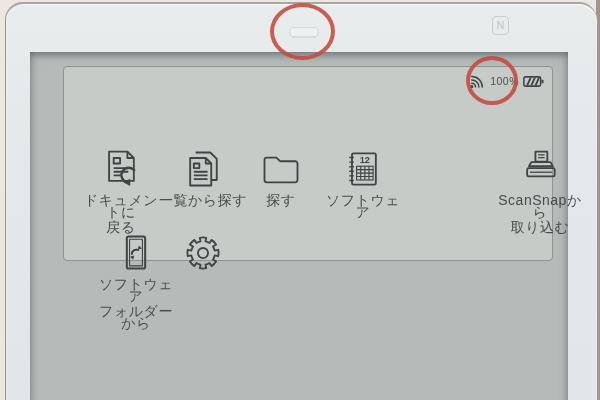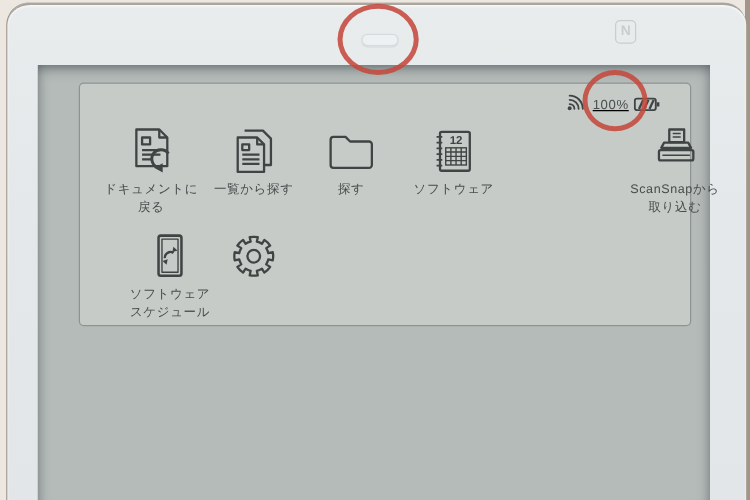--- a/index.html
+++ b/index.html
@@ -24,26 +24,26 @@
   
   .screen{position:absolute;left:24px;top:48px;width:538px;height:352px;
           background:#b5bbb9;
           box-shadow:inset 0 7px 9px -4px rgba(55,64,68,.55),
                      inset 7px 0 9px -6px rgba(55,64,68,.38),
                      inset -7px 0 9px -6px rgba(55,64,68,.38);}
   
   .panel{position:absolute;left:33px;top:14px;width:488px;height:193px;
          background:#c6cbc7;border:1px solid #8d9492;border-radius:4px;}
   
-  .status{position:absolute;right:24px;top:5px;height:18px;display:flex;align-items:flex-end;gap:4px;text-decoration:underline;}
+  .status{position:absolute;right:8px;top:5px;height:18px;display:flex;align-items:center;gap:4px;}
   .status .pct{font-size:10.5px;color:#4a4f4f;letter-spacing:.5px;}
   
-  .mi{position:absolute;width:88px;text-align:center;cursor:pointer;}
+  .mi{position:absolute;width:88px;text-align:center;cursor:pointer;margin-top:48px;}
   .mi svg.ic{display:block;margin:0 auto;}
-  .lbl{font-size:10px;line-height:12px;color:#474c4c;letter-spacing:.5px;margin-top:3px;}
+  .lbl{font-size:14px;line-height:12px;color:#474c4c;letter-spacing:.5px;margin-top:3px;}
   .lbl:empty{display:none;}
   
   .circ{position:absolute;border:4px solid rgba(196,73,62,.88);border-radius:50%;pointer-events:none;}
   .circ.top{left:270px;top:3px;width:57px;height:49px;border-width:4.5px;}
   .circ.wifi{left:466px;top:56px;width:44px;height:41px;}
 </style>
 </head>
 <body>
 
 <div id="stage">
@@ -150,21 +150,21 @@
             <g fill="none" stroke="#3f4444" stroke-linejoin="round">
               <rect x="14" y="6" width="20" height="35" rx="2" stroke-width="2.2"></rect>
               <rect x="17" y="9" width="14" height="29" stroke-width="1.2"></rect>
               <path d="M19.5,25.5 a5,5 0 0 1 7.5,-4.5" stroke-width="1.8"></path>
               <path d="M28.5,21.5 a5,5 0 0 1 -7.5,4.8" stroke-width="1.8" transform="rotate(180 24 23.6)"></path>
             </g>
             <polygon points="27,15.8 30.5,19 26,20.5" fill="#3f4444"></polygon>
             <polygon points="21,31.4 17.5,28.2 22,26.7" fill="#3f4444"></polygon>
           </svg>
           <div class="lbl">ソフトウェア</div>
-          <div class="lbl">スケジュール</div>
+          <div class="lbl">フォルダーから</div>
         </div>
 
         <div class="mi" style="left:95px;top:116px">
           <svg class="ic" width="46" height="44" viewBox="0 0 48 48">
             <path d="M40.6,20.5 A17,17 0 0 1 40.6,27.5 L36.7,26.7 A13,13 0 0 1 34.9,31.1 L38.3,33.3 A17,17 0 0 1 33.3,38.3 L31.1,34.9 A13,13 0 0 1 26.7,36.7 L27.5,40.6 A17,17 0 0 1 20.5,40.6 L21.3,36.7 A13,13 0 0 1 16.9,34.9 L14.7,38.3 A17,17 0 0 1 9.7,33.3 L13.1,31.1 A13,13 0 0 1 11.3,26.7 L7.4,27.5 A17,17 0 0 1 7.4,20.5 L11.3,21.3 A13,13 0 0 1 13.1,16.9 L9.7,14.7 A17,17 0 0 1 14.7,9.7 L16.9,13.1 A13,13 0 0 1 21.3,11.3 L20.5,7.4 A17,17 0 0 1 27.5,7.4 L26.7,11.3 A13,13 0 0 1 31.1,13.1 L33.3,9.7 A17,17 0 0 1 38.3,14.7 L34.9,16.9 A13,13 0 0 1 36.7,21.3 Z" fill="none" stroke="#3f4444" stroke-width="2" stroke-linejoin="round"></path>
             <circle cx="24" cy="24" r="5.5" fill="none" stroke="#3f4444" stroke-width="2"></circle>
           </svg>
 
         </div>
 

